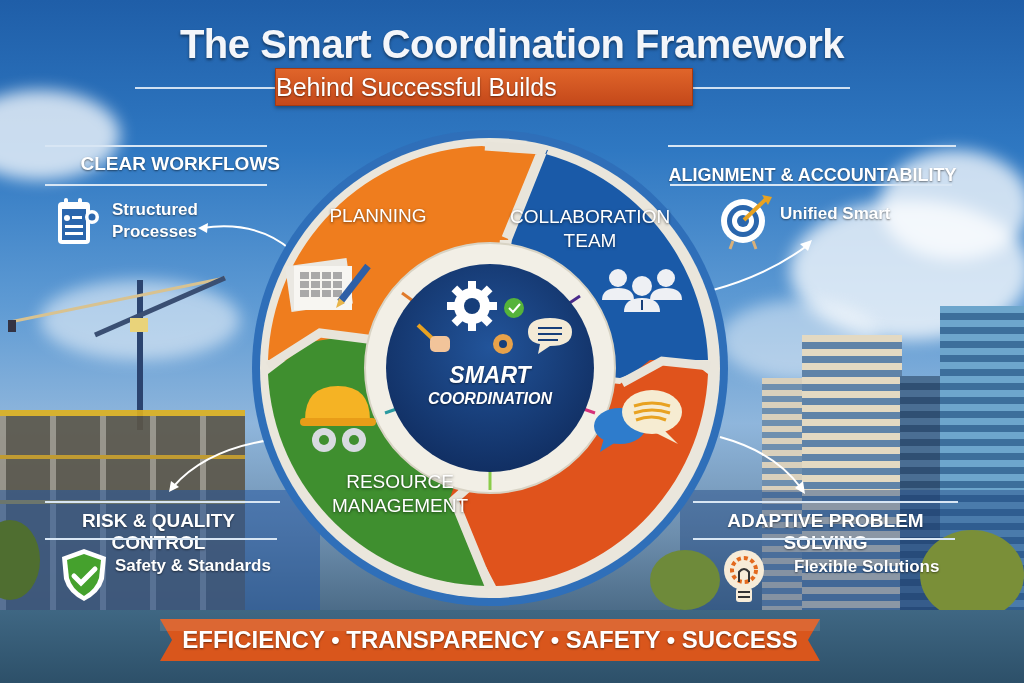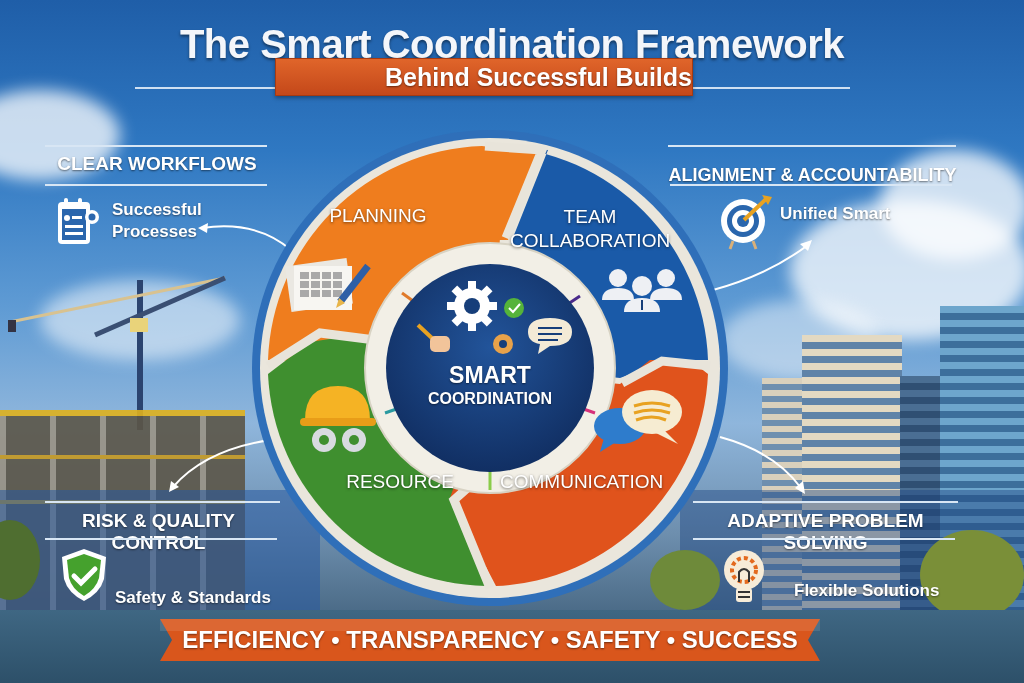--- a/index.html
+++ b/index.html
@@ -3,27 +3,27 @@
 <meta charset="utf-8">
 <style>
   html,body{margin:0;padding:0;}
   body{width:1024px;height:683px;overflow:hidden;position:relative;font-family:"Liberation Sans","DejaVu Sans",sans-serif;
     background:linear-gradient(180deg,#1f5ea8 0%,#2f78c2 22%,#5f9bd4 45%,#8fb6dc 62%,#6e8fae 78%,#4a6a86 90%,#3c5d78 100%);}
   .abs{position:absolute;}
   .cloud{position:absolute;border-radius:50%;background:rgba(255,255,255,0.75);filter:blur(8px);}
   .title{left:0;width:1024px;top:22px;text-align:center;font-size:40px;font-weight:bold;color:#f4f6fa;letter-spacing:-0.5px;
     text-shadow:0 2px 3px rgba(0,0,0,0.45);font-family:"Liberation Sans",sans-serif;}
   .subtitle-line{top:87px;height:2px;background:#cfe0f2;}
-  .subtitle{left:275px;top:58px;width:416px;height:36px;background:linear-gradient(180deg,#e0652a,#c4481a);border:1px solid #a53a12;
-    color:#fff;font-size:25px;font-weight:bold;text-align:right;line-height:36px;text-shadow:0 1px 2px rgba(0,0,0,0.5);box-shadow:0 2px 4px rgba(0,0,0,0.35);}
+  .subtitle{left:275px;top:68px;width:416px;height:36px;background:linear-gradient(180deg,#e0652a,#c4481a);border:1px solid #a53a12;
+    color:#fff;font-size:25px;font-weight:normal;text-align:left;line-height:36px;text-shadow:0 1px 2px rgba(0,0,0,0.5);box-shadow:0 2px 4px rgba(0,0,0,0.35);}
   .side-head{color:#fff;font-size:19px;font-weight:bold;text-shadow:0 1px 2px rgba(0,0,0,0.5);text-align:center;}
   .hline{height:2px;background:#d8e6f4;}
   .side-text{color:#fff;font-size:17px;font-weight:bold;text-shadow:0 1px 2px rgba(0,0,0,0.5);line-height:22px;}
   .seg-label{position:absolute;color:#fff;font-weight:normal;font-size:19px;text-align:center;line-height:24px;text-shadow:0 1px 3px rgba(0,0,0,0.55);}
-  .center-label{position:absolute;color:#fff;font-weight:bold;text-align:center;text-shadow:0 1px 2px rgba(0,0,0,0.5);}
+  .center-label{position:absolute;color:#fff;font-weight:bold;text-align:center;text-shadow:0 1px 2px rgba(0,0,0,0.5);font-style:italic;}
   .banner{left:160px;top:617px;width:660px;height:46px;}
   .banner-text{position:absolute;left:160px;top:617px;width:660px;height:46px;line-height:46px;text-align:center;color:#fff;font-size:24px;font-weight:bold;text-shadow:0 1px 2px rgba(0,0,0,0.5);}
   .building{position:absolute;}
 </style>
 </head>
 <body>
 
 <div class="abs" style="left:0;top:0;width:1024px;height:683px;">
   <div class="cloud" style="left:-40px;top:90px;width:160px;height:90px;"></div>
   <div class="cloud" style="left:40px;top:280px;width:200px;height:80px;opacity:0.7;"></div>
@@ -60,36 +60,36 @@
 
   <div class="abs" style="left:0;top:610px;width:1024px;height:73px;background:linear-gradient(180deg,#3f6783,#2d5069);"></div>
 </div>
 
 <div class="abs title">The Smart Coordination Framework</div>
 <div class="abs subtitle-line" style="left:135px;width:145px;"></div>
 <div class="abs subtitle-line" style="left:690px;width:160px;"></div>
 <div class="abs subtitle">Behind Successful Builds</div>
 
 <div class="abs hline" style="left:45px;top:145px;width:222px;"></div>
-<div class="abs side-head" style="left:46px;top:153px;width:222px;">CLEAR WORKFLOWS</div>
+<div class="abs side-head" style="left:58px;top:153px;width:222px;text-align:right;">CLEAR WORKFLOWS</div>
 <div class="abs hline" style="left:45px;top:184px;width:222px;"></div>
 <svg class="abs" style="left:54px;top:196px;" width="48" height="52" viewBox="0 0 48 52">
   <rect x="4" y="6" width="32" height="42" rx="4" fill="#fff"></rect>
   <rect x="8" y="13" width="24" height="31" fill="#2a66ad"></rect>
   <rect x="10" y="2" width="4" height="8" rx="2" fill="#fff"></rect>
   <rect x="24" y="2" width="4" height="8" rx="2" fill="#fff"></rect>
   <circle cx="13" cy="22" r="3" fill="#fff"></circle>
   <rect x="18" y="20" width="10" height="3" fill="#fff"></rect>
   <rect x="11" y="29" width="18" height="3" fill="#fff"></rect>
   <rect x="11" y="36" width="18" height="3" fill="#fff"></rect>
   <circle cx="38" cy="21" r="7" fill="#fff"></circle>
   <circle cx="38" cy="21" r="3.5" fill="#2a66ad"></circle>
 </svg>
 <div class="abs side-text" style="left:112px;top:199px;">
-  <div>Successful</div>
+  <div>Structured</div>
   <div>Processes</div>
 </div>
 <svg class="abs" style="left:196px;top:215px;" width="100" height="40" viewBox="0 0 100 40">
   <path d="M95 35 Q60 5 6 13" stroke="#fff" stroke-width="2" fill="none"></path>
   <path d="M2 13 L12 8 L11 18 Z" fill="#fff"></path>
 </svg>
 
 <div class="abs hline" style="left:668px;top:145px;width:288px;"></div>
 <div class="abs side-head" style="left:665px;top:153px;width:295px;font-size:18px;margin-top:12px;">ALIGNMENT &amp; ACCOUNTABILITY</div>
 <div class="abs hline" style="left:670px;top:184px;width:282px;"></div>
@@ -110,38 +110,38 @@
 </svg>
 
 <div class="abs hline" style="left:45px;top:501px;width:235px;"></div>
 <div class="abs side-head" style="left:36px;top:510px;width:245px;">RISK &amp; QUALITY CONTROL</div>
 <div class="abs hline" style="left:45px;top:538px;width:232px;"></div>
 <svg class="abs" style="left:60px;top:547px;" width="48" height="56" viewBox="0 0 48 56">
   <path d="M24 2 L46 10 L44 32 Q40 46 24 54 Q8 46 4 32 L2 10 Z" fill="#fff"></path>
   <path d="M24 7 L41 13 L39 31 Q36 42 24 49 Q12 42 9 31 L7 13 Z" fill="#45a12d"></path>
   <path d="M14 29 L21 36 L35 22" stroke="#fff" stroke-width="5" fill="none" stroke-linecap="round"></path>
 </svg>
-<div class="abs side-text" style="left:115px;top:555px;margin-top:32px;">Safety &amp; Standards</div>
+<div class="abs side-text" style="left:115px;top:555px;">Safety &amp; Standards</div>
 <svg class="abs" style="left:165px;top:435px;" width="110" height="60" viewBox="0 0 110 60">
   <path d="M105 5 Q40 15 8 52" stroke="#fff" stroke-width="2" fill="none"></path>
   <path d="M4 57 L6 46 L14 52 Z" fill="#fff"></path>
 </svg>
 
 <div class="abs hline" style="left:693px;top:501px;width:265px;"></div>
 <div class="abs side-head" style="left:688px;top:510px;width:275px;">ADAPTIVE PROBLEM SOLVING</div>
 <div class="abs hline" style="left:693px;top:538px;width:262px;"></div>
 <svg class="abs" style="left:720px;top:548px;" width="48" height="58" viewBox="0 0 48 58">
   <circle cx="24" cy="22" r="20" fill="#f7ecd8"></circle>
   <circle cx="24" cy="22" r="12" fill="none" stroke="#e36a1e" stroke-width="4" stroke-dasharray="4 3"></circle>
   <rect x="16" y="40" width="16" height="14" rx="3" fill="#f7ecd8"></rect>
   <path d="M19 34 L19 24 Q24 18 29 24 L29 34" stroke="#333" stroke-width="2" fill="none"></path>
   <line x1="18" y1="44" x2="30" y2="44" stroke="#333" stroke-width="2"></line>
   <line x1="18" y1="49" x2="30" y2="49" stroke="#333" stroke-width="2"></line>
 </svg>
-<div class="abs side-text" style="left:778px;top:580px;padding-left:16px;">Flexible Solutions</div>
+<div class="abs side-text" style="left:778px;top:556px;padding-left:16px;">Flexible Solutions</div>
 <svg class="abs" style="left:715px;top:432px;" width="95" height="65" viewBox="0 0 95 65">
   <path d="M5 5 Q60 20 86 56" stroke="#fff" stroke-width="2" fill="none"></path>
   <path d="M90 62 L80 56 L88 49 Z" fill="#fff"></path>
 </svg>
 
 <svg class="abs" style="left:250px;top:128px;" width="480" height="480" viewBox="0 0 480 480">
   <defs>
     <radialGradient id="navyGrad" cx="50%" cy="40%" r="60%">
       <stop offset="0%" stop-color="#22549a"></stop>
       <stop offset="100%" stop-color="#112f63"></stop>
@@ -252,28 +252,28 @@
     <path d="M40 20 Q58 14 76 20" stroke="#e8a221" stroke-width="3" fill="none"></path>
     <path d="M40 27 Q58 21 76 27" stroke="#e8a221" stroke-width="3" fill="none"></path>
     <path d="M42 34 Q58 28 72 34" stroke="#e8a221" stroke-width="3" fill="none"></path>
   </g>
 </svg>
 
 <div class="seg-label" style="left:318px;top:204px;width:120px;">
   <div>PLANNING</div>
 </div>
 <div class="seg-label" style="left:510px;top:205px;width:160px;">
+  <div>COLLABORATION</div>
   <div>TEAM</div>
-  <div>COLLABORATION</div>
 </div>
 <div class="seg-label" style="left:330px;top:470px;width:140px;">
   <div>RESOURCE</div>
+  <div>MANAGEMENT</div>
 </div>
 <div class="seg-label" style="left:500px;top:470px;width:160px;">
-  <div>COMMUNICATION</div>
 </div>
 <div class="center-label" style="left:410px;top:362px;width:160px;">
   <div style="font-size:23px;line-height:26px;">SMART</div>
   <div style="font-size:16px;line-height:22px;">COORDINATION</div>
 </div>
 
 <svg class="abs banner" width="660" height="46" viewBox="0 0 660 46">
   <path d="M0 2 L660 2 L648 23 L660 44 L0 44 L12 23 Z" fill="#d9561c"></path>
   <path d="M0 2 L660 2 L660 14 L0 14 Z" fill="rgba(255,255,255,0.1)"></path>
 </svg>

